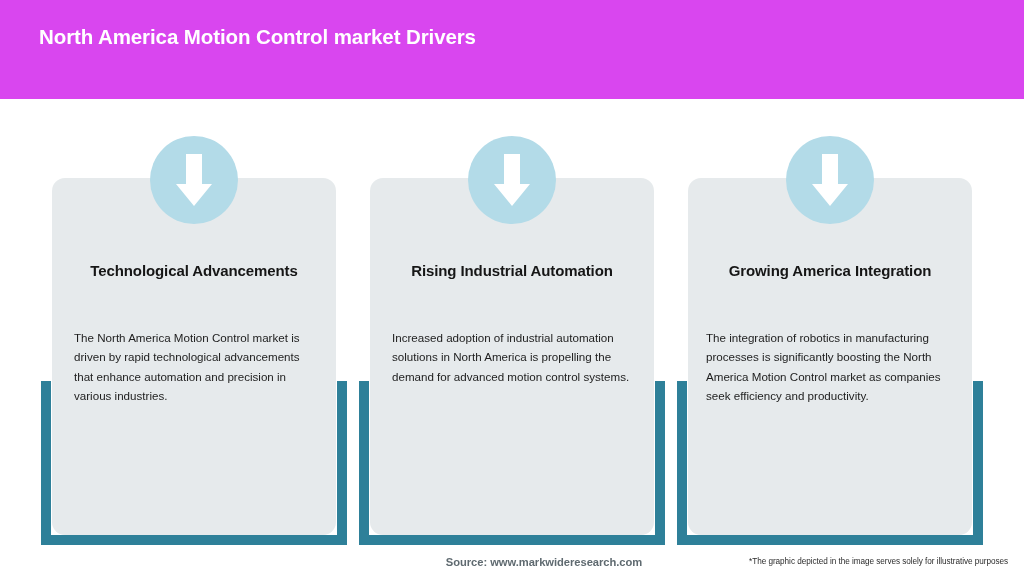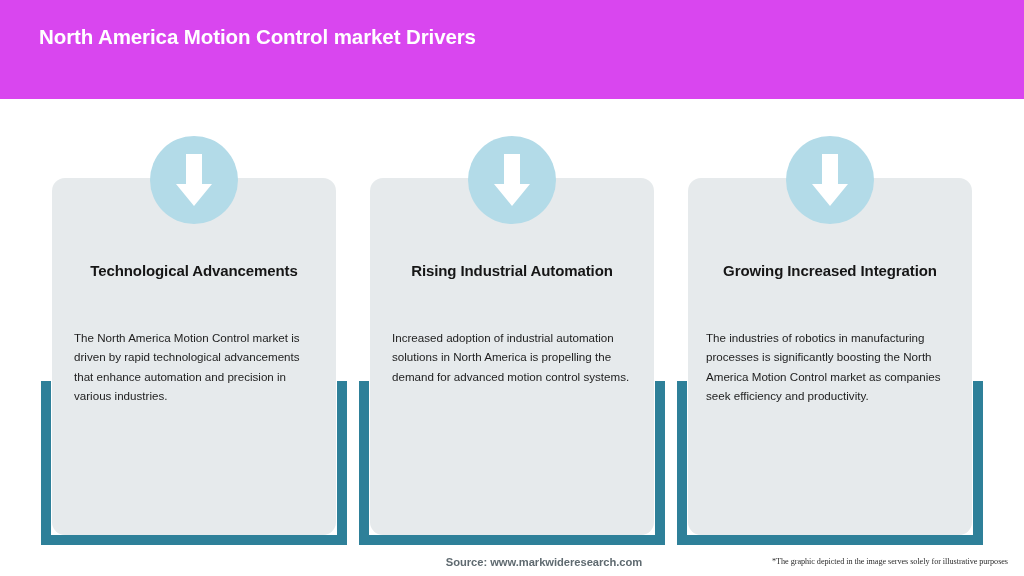--- a/index.html
+++ b/index.html
@@ -172,21 +172,20 @@
     padding-left: 32px;
   }
   .footer-note {
     position: absolute;
     right: 16px;
     top: 557px;
     font-size: 8.2px;
     color: #2b2b2b;
     letter-spacing: -0.05px;
     white-space: nowrap;
-    font-family: Liberation Serif, serif;
   }
 </style>
 </head>
 <body>
 
 <div class="header">
   <div class="header-title">North America Motion Control market Drivers</div>
 
 </div>
 
@@ -214,22 +213,22 @@
     <div class="badge">
       <svg viewBox="0 0 88 88">
         <polygon points="36,18 52,18 52,48 62,48 44,70 26,48 36,48" fill="#ffffff"></polygon>
       </svg>
     </div>
   </div>
 
   <div class="card-slot s3">
     <div class="frame"></div>
     <div class="card">
-      <div class="card-title">Growing Increased Integration</div>
-      <div class="card-body">The industries of robotics in manufacturing processes is significantly boosting the North America Motion Control market as companies seek efficiency and productivity.</div>
+      <div class="card-title">Growing America Integration</div>
+      <div class="card-body">The integration of robotics in manufacturing processes is significantly boosting the North America Motion Control market as companies seek efficiency and productivity.</div>
     </div>
     <div class="badge">
       <svg viewBox="0 0 88 88">
         <polygon points="36,18 52,18 52,48 62,48 44,70 26,48 36,48" fill="#ffffff"></polygon>
       </svg>
     </div>
   </div>
 
 </div>
 

